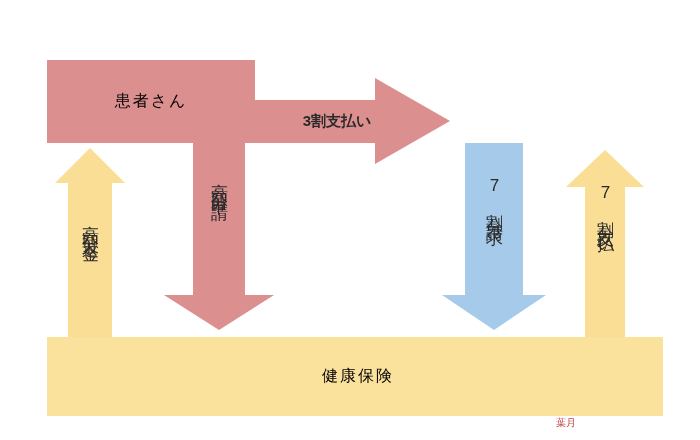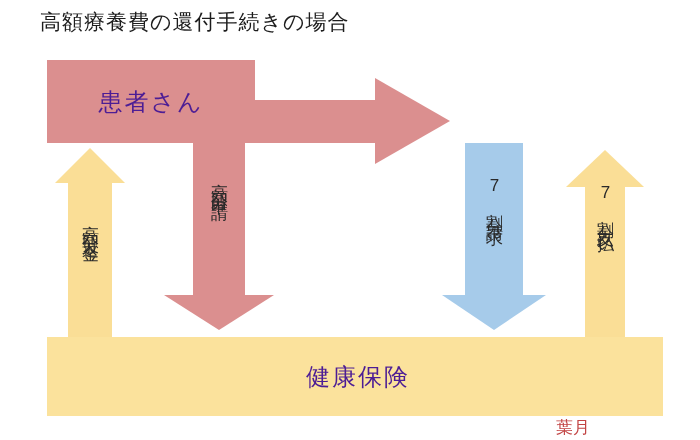--- a/index.html
+++ b/index.html
@@ -6,21 +6,21 @@
   body{font-family:"Liberation Sans","DejaVu Sans",sans-serif;}
   .canvas{
     position:relative;width:700px;height:440px;background:#ffffff;
     overflow:hidden;color:#262626;
   }
   .title{
     position:absolute;left:40px;top:8px;font-size:21px;letter-spacing:1px;
     color:#1c1c1c;white-space:nowrap;
   }
   .node{position:absolute;display:flex;align-items:center;justify-content:center;}
-  .node .node-label{font-size:24px;letter-spacing:2px;color:#4c1d95;}
+  .node .node-label{font-size:16px;letter-spacing:2px;color:#000000;}
   .node-patient{left:47px;top:60px;width:208px;height:83px;background:#DB8F8F;}
   .node-hospital{left:452px;top:59px;width:206px;height:84px;background:#9CC3E5;}
   .node-insurance{left:47px;top:337px;width:610px;height:79px;background:#FBE29C;padding-left:6px;}
 
   
   .h-arrow-body{position:absolute;left:255px;top:100px;width:120px;height:43px;background:#DB8F8F;}
   .h-arrow-head{position:absolute;left:375px;top:78px;width:0;height:0;
     border-top:43px solid transparent;border-bottom:43px solid transparent;
     border-left:75px solid #DB8F8F;}
   .h-arrow-label{position:absolute;left:262px;top:100px;width:150px;height:43px;
@@ -53,40 +53,40 @@
   .vlabel{
     position:absolute;writing-mode:vertical-rl;text-orientation:upright;
     font-size:17px;letter-spacing:5px;color:#2a2a2a;line-height:22px;
   }
   .vlabel-apply{left:208px;top:170px;}
   .vlabel-refund{left:79px;top:212px;}
   .vlabel-claim{left:483px;top:176px;}
   .vlabel-pay70{left:594px;top:183px;}
 
   .signature{
-    position:absolute;left:556px;top:416px;font-size:17px;color:#C24444;
+    position:absolute;left:556px;top:416px;font-size:10px;color:#C24444;
     white-space:nowrap;
   }
 </style>
 </head>
 <body>
 
 <div class="canvas">
 
-  <div class="title">高額療養費の還付手続きの場合</div>
 
   <div class="node node-patient">
     <span class="node-label">患者さん</span>
   </div>
   <div class="node node-insurance">
     <span class="node-label">健康保険</span>
   </div>
 
   <div class="h-arrow-body"></div>
   <div class="h-arrow-head"></div>
+  <div class="h-arrow-label">3割支払い</div>
 
   <div class="shaft shaft-apply"></div>
   <div class="head head-apply"></div>
   <div class="vlabel vlabel-apply">高額分申請</div>
 
   <div class="shaft shaft-refund"></div>
   <div class="head head-refund"></div>
   <div class="vlabel vlabel-refund">高額分返金</div>
 
   <div class="shaft shaft-claim"></div>

